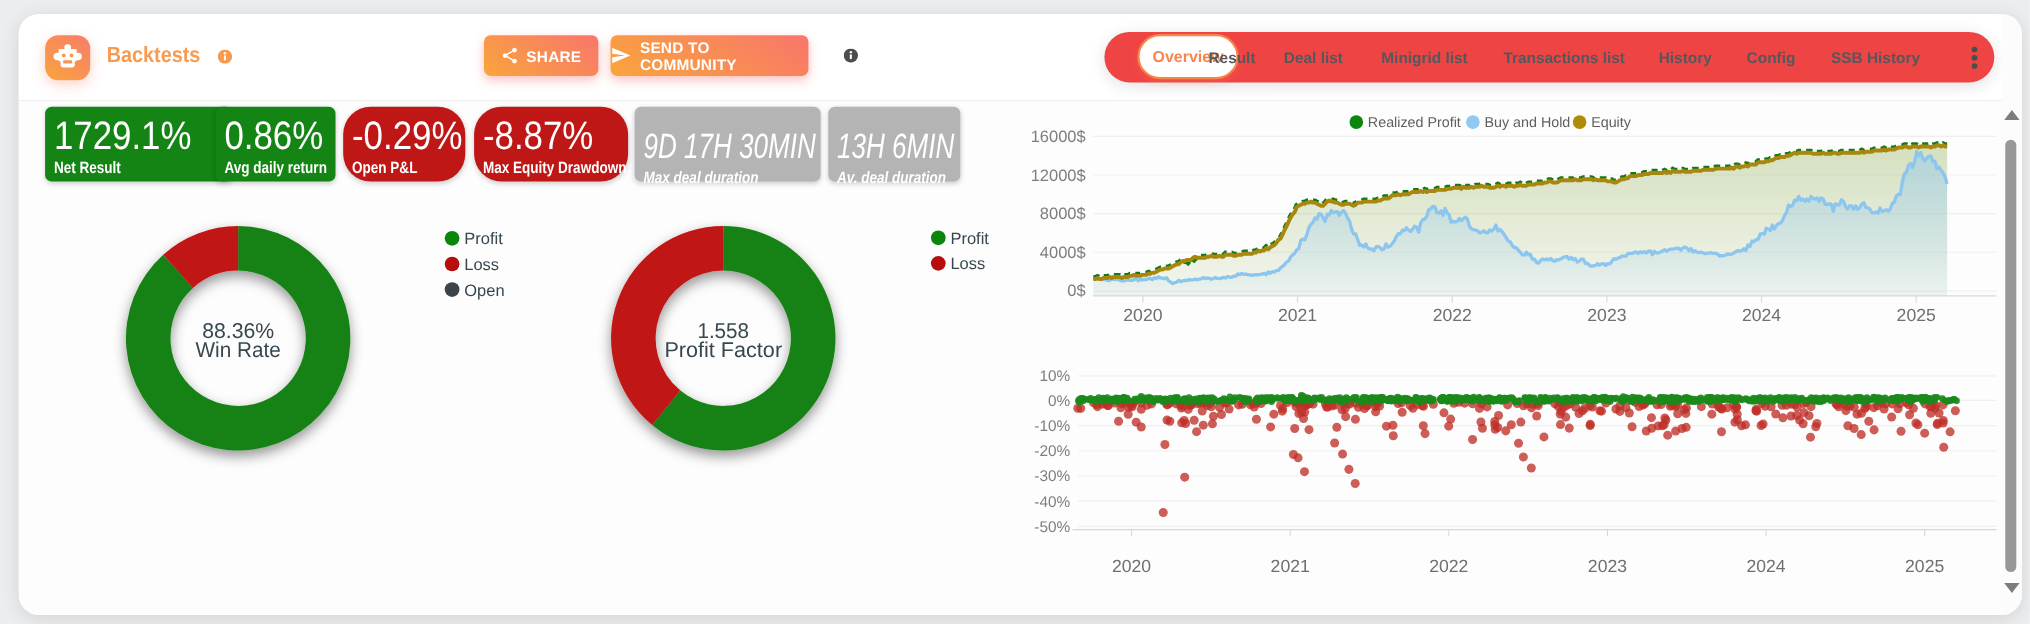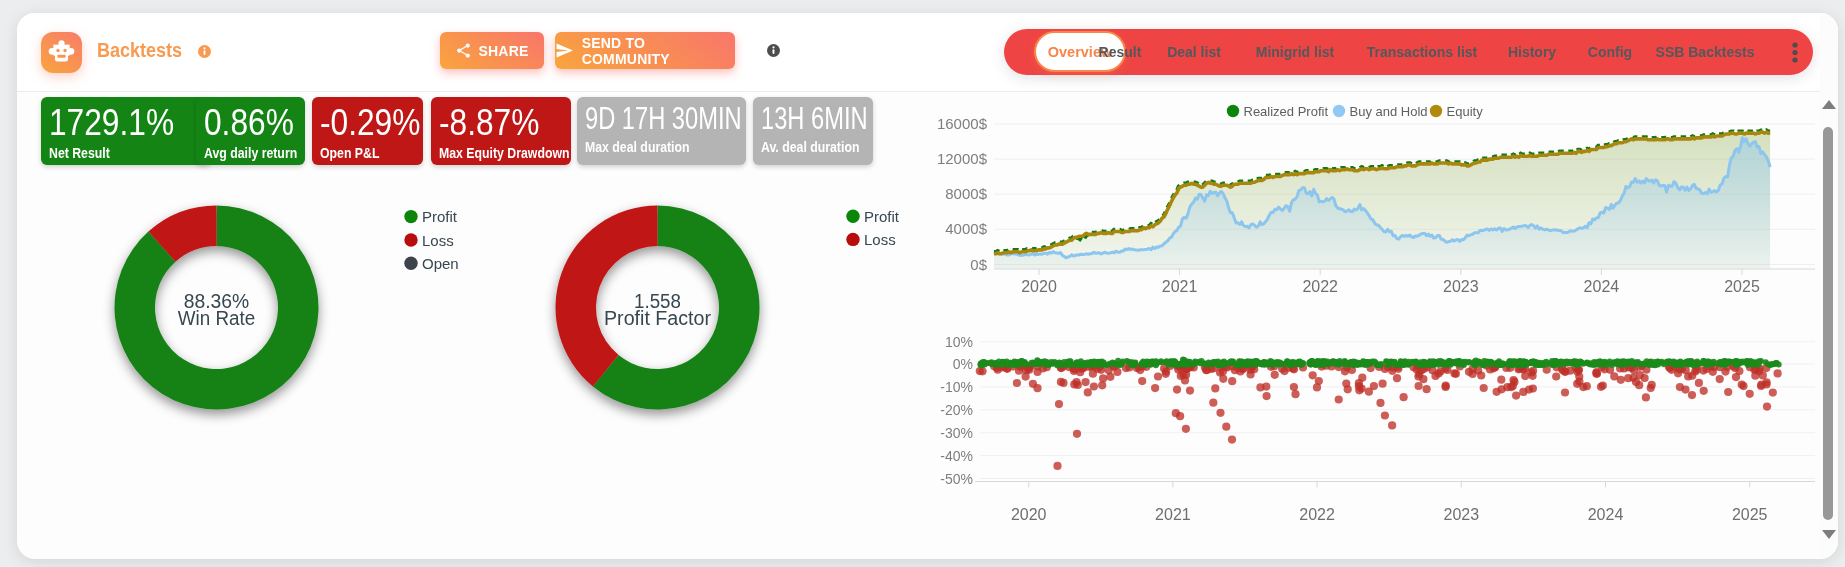--- a/index.html
+++ b/index.html
@@ -9,23 +9,23 @@
 #boticon { position:absolute; left:24px; top:19px; width:41px; height:41px; border-radius:12px; background:linear-gradient(215deg,#f87d6a 0%,#f9a43e 100%); box-shadow:0 4px 12px rgba(248,130,100,0.35); }
 #title { position:absolute; left:97px; top:40px; font-size:20px; line-height:21px; font-weight:bold; color:#f89a50; display:inline-block; transform:scaleX(0.9); transform-origin:0 0; }
 .btn { position:absolute; top:32px; height:37px; border-radius:6px; background:linear-gradient(215deg,#f8766b 0%,#f9a53c 100%); box-shadow:0 4px 10px rgba(249,120,110,0.45); color:#fff; font-weight:bold; font-size:14px; letter-spacing:0.2px; display:flex; align-items:center; justify-content:center;margin-left:13px; }
 #tabbar { position:absolute; left:1004px; top:29px; width:809px; height:46px; background:#ef4444; border-radius:23px; box-shadow:0 3px 14px rgba(90,90,110,0.18); }
 #ovpill { position:absolute; left:30px; top:2px; width:92px; height:41px; border:2.5px solid #f8854a; border-radius:21px; background:#fff; color:#f8854a; font-size:14.5px; font-weight:bold; display:flex; align-items:center; justify-content:center; box-shadow:0 3px 8px rgba(248,130,80,0.25); }
 .tab { position:absolute; top:29px; height:46px; display:flex; align-items:center; font-size:14px; font-weight:bold; color:#54585c; transform:translateX(-50%); }
 .scard { position:absolute; top:97px; height:68px; border-radius:6px; color:#fff; padding:6px 8px; box-shadow:0 2px 5px rgba(0,0,0,0.18); }
 .scard .v { font-size:36px; line-height:40px; white-space:nowrap; display:inline-block; transform:scaleX(0.88); transform-origin:0 50%; }
 .scard .l { font-size:15px; font-weight:bold; line-height:16px; margin-top:2px; white-space:nowrap; display:inline-block; transform:scaleX(0.82); transform-origin:0 50%; }
 .green { background:#148414; }
-.redc { background:#bf1616; }
+.redc { background:#bf1616;border-radius:25px; }
 .grayc { background:#b4b4b4; }
-.grayc { padding-top:1px; }
+.grayc { padding-top:16px;font-style:italic; }
 .grayc .v { font-size:32px; transform:scaleX(0.74); }
 .grayc .l { margin-top:-6px; }
 svg text { font-family:"Liberation Sans",sans-serif; }
 #sb-track { position:absolute; left:1820px; top:13px; width:18px; height:546px; background:#fcfcfc; border-radius:0 18px 18px 0; }
 #sb-thumb { position:absolute; left:1823px; top:127px; width:10px; height:393px; background:#989898; border-radius:5px; }
 .tri-up { position:absolute; width:0; height:0; border-left:7px solid transparent; border-right:7px solid transparent; border-bottom:9px solid #7d7d7d; }
 .tri-down { position:absolute; width:0; height:0; border-left:7px solid transparent; border-right:7px solid transparent; border-top:9px solid #7d7d7d; }
 </style></head>
 <body>
 <div id="card">
@@ -68,21 +68,21 @@
   </svg>
 <div id="tabbar">
   <div id="ovpill">Overview</div>
 </div>
 <div class="tab" style="left:1120px">Result</div>
 <div class="tab" style="left:1194px">Deal list</div>
 <div class="tab" style="left:1295px">Minigrid list</div>
 <div class="tab" style="left:1422px">Transactions list</div>
 <div class="tab" style="left:1532px">History</div>
 <div class="tab" style="left:1610px">Config</div>
-<div class="tab" style="left:1705px">SSB Backtests</div>
+<div class="tab" style="left:1705px">SSB History</div>
 <div class="abs" style="left:1792px;top:41px">
   <svg width="6" height="24" viewBox="0 0 6 24">
       <circle cx="3" cy="4" r="2.6" fill="#4d4d4d"></circle>
       <circle cx="3" cy="11.5" r="2.6" fill="#4d4d4d"></circle>
       <circle cx="3" cy="19" r="2.6" fill="#4d4d4d"></circle>
     </svg>
 </div>
 <div class="scard green" style="left:41px;width:170px"><div class="v">1729.1%</div><div class="l">Net Result</div></div>
 <div class="scard green" style="left:196px;width:109px"><div class="v">0.86%</div><div class="l">Avg daily return</div></div>
 <div class="scard redc" style="left:312px;width:111px"><div class="v">-0.29%</div><div class="l">Open P&amp;L</div></div>

